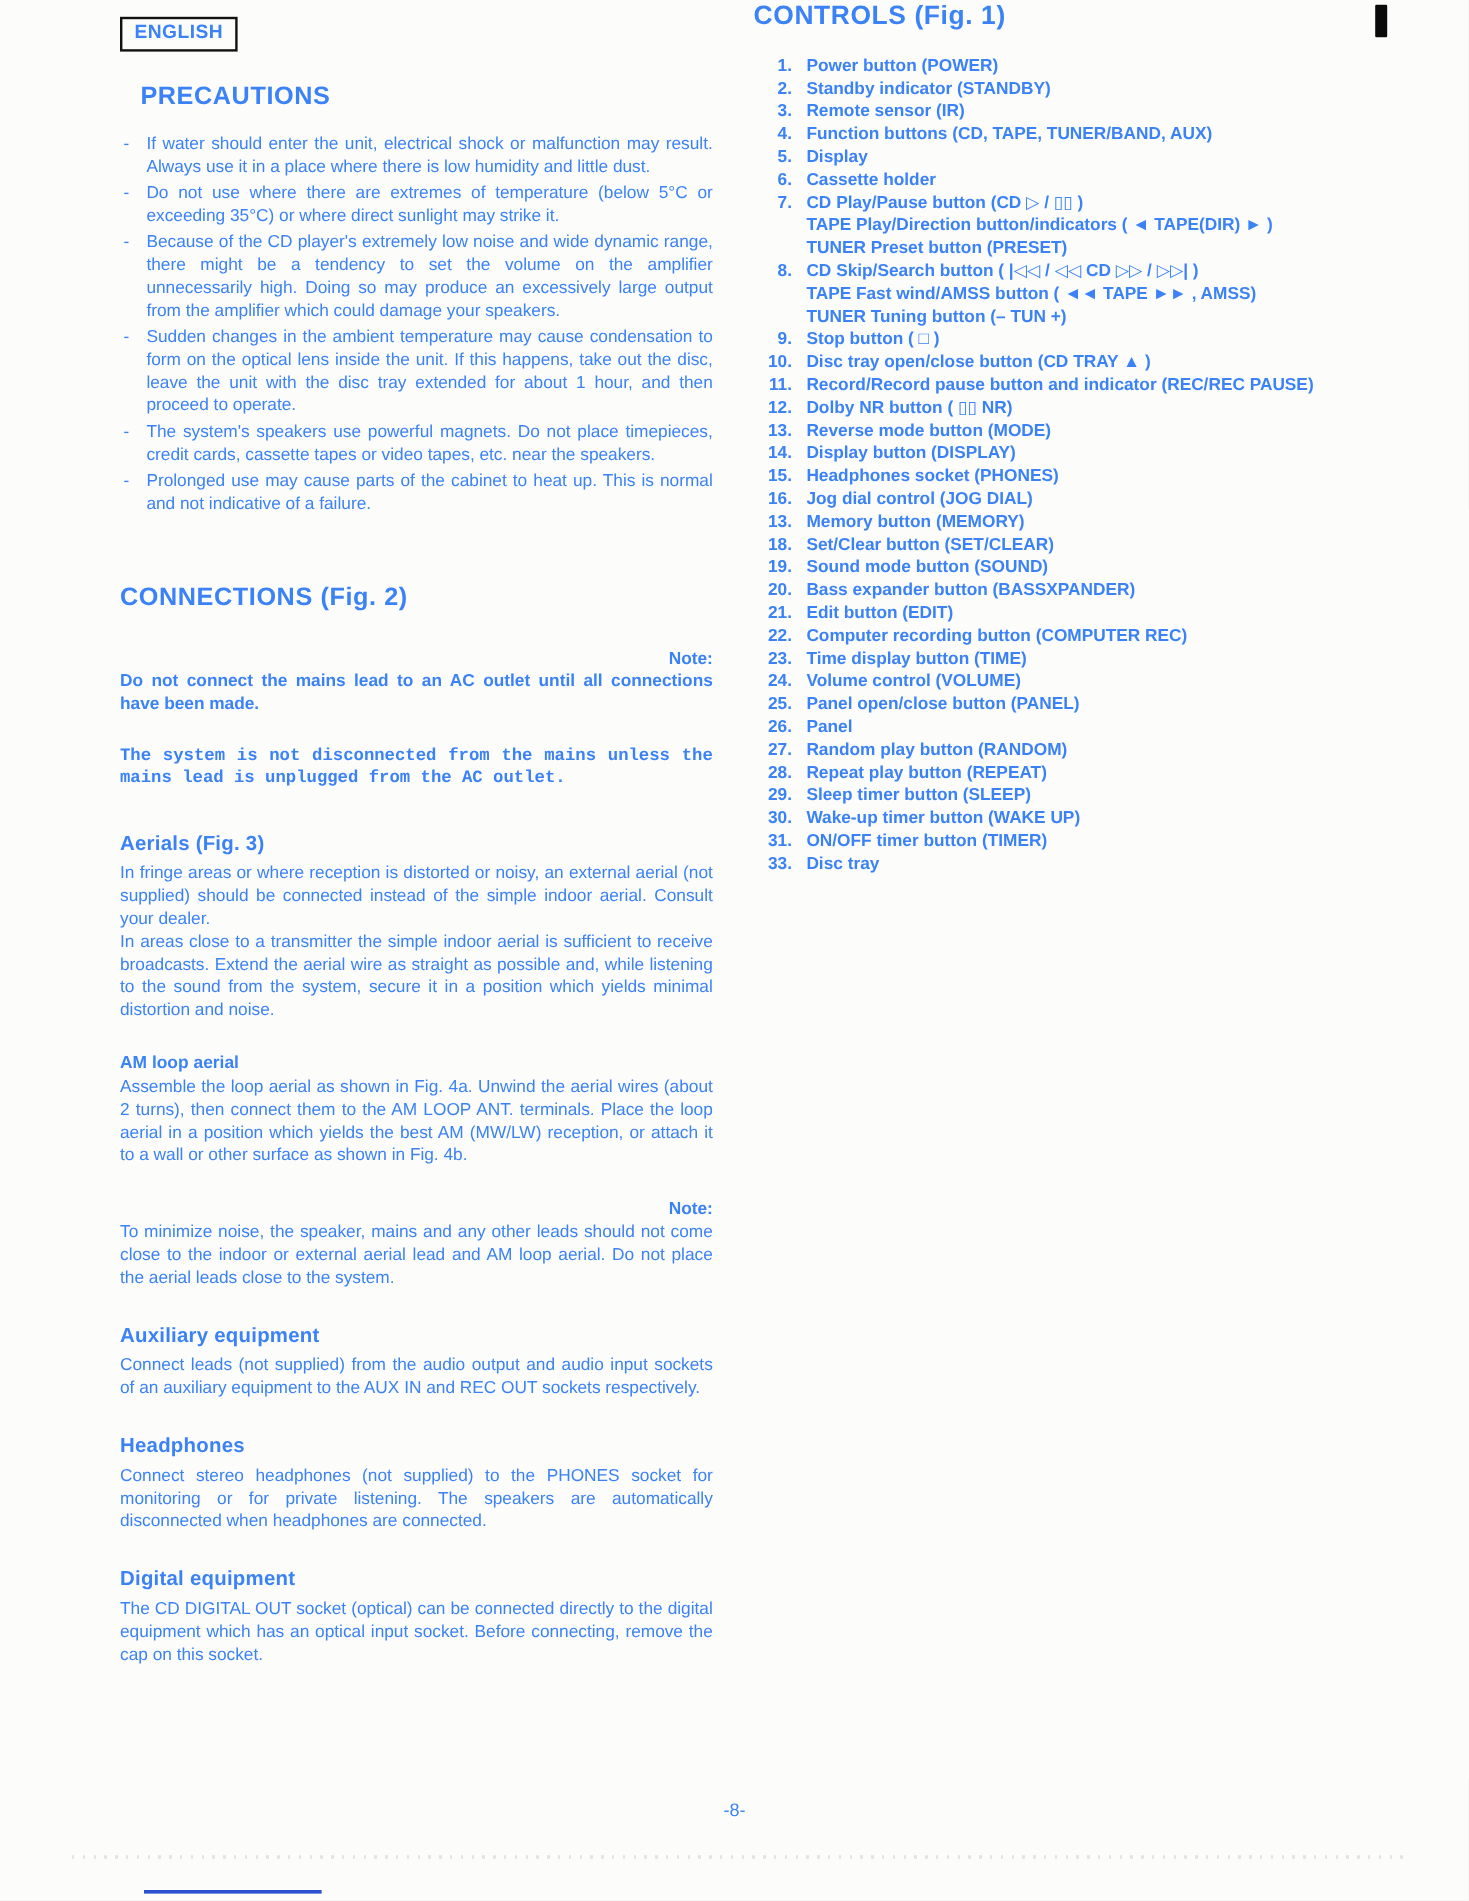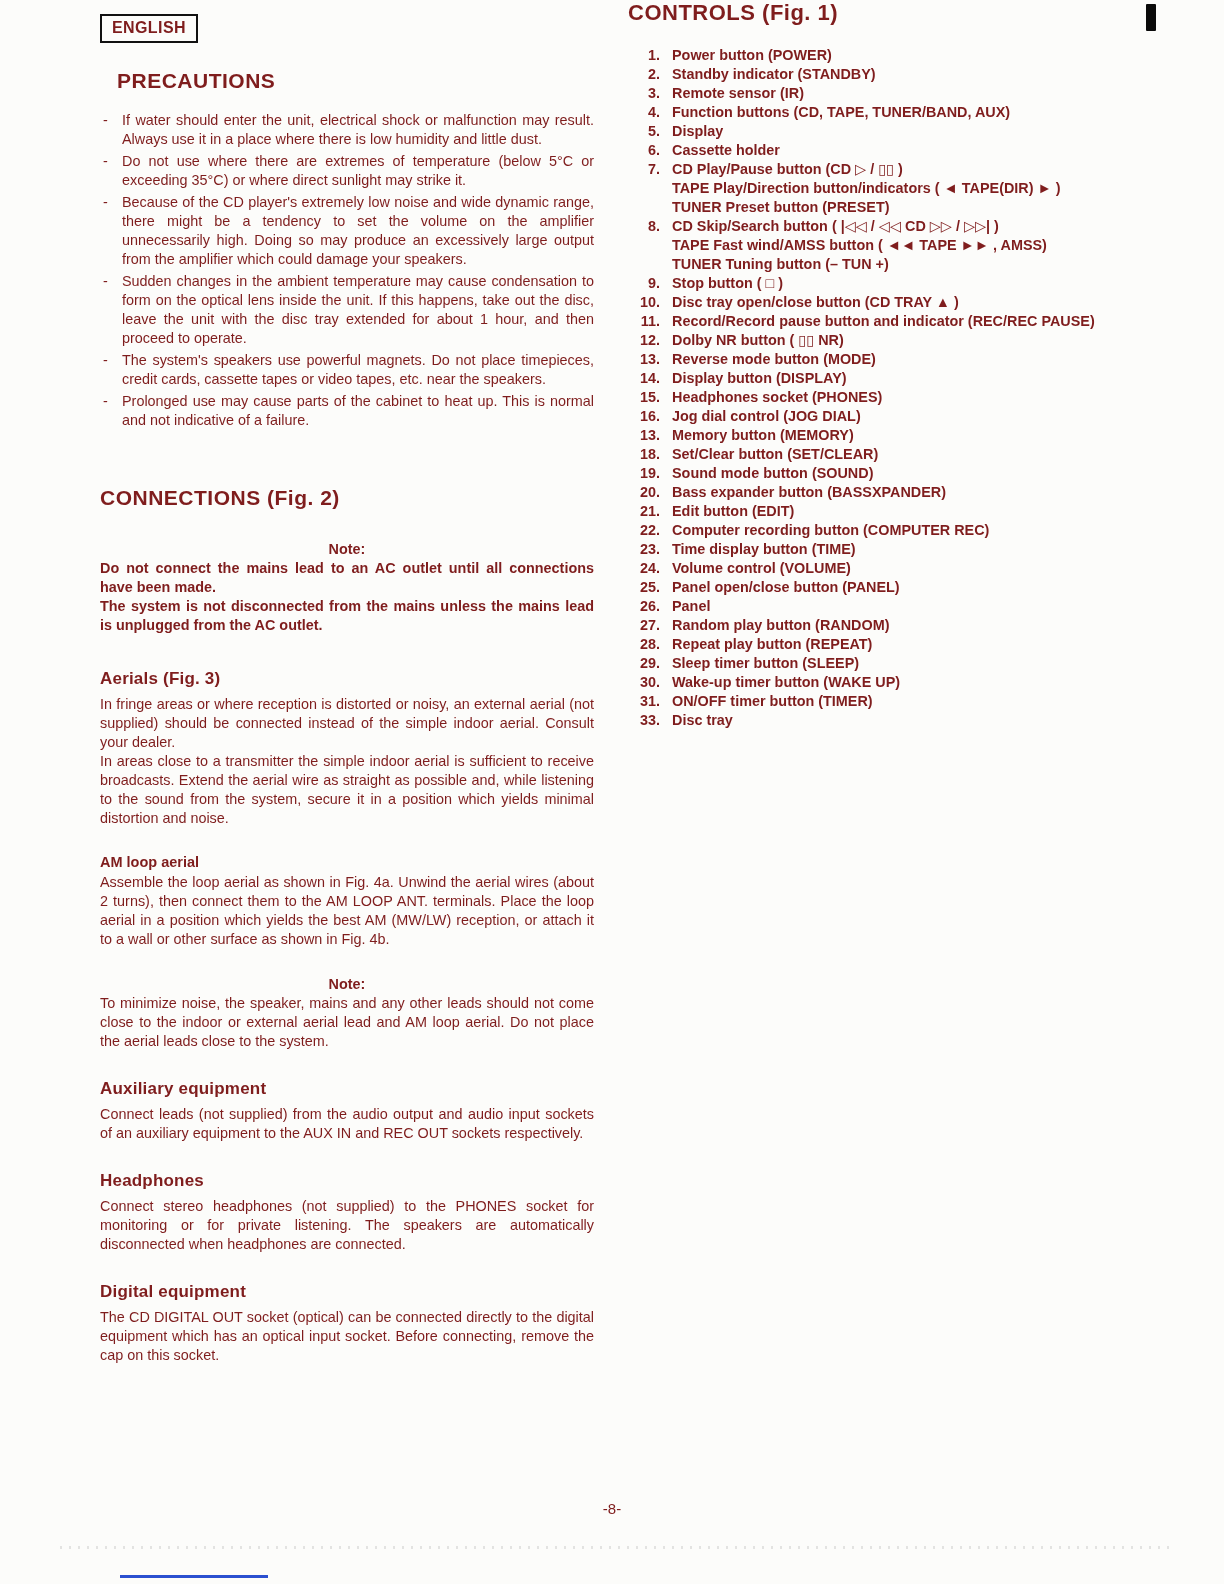--- a/index.html
+++ b/index.html
@@ -3,21 +3,21 @@
 <meta charset="utf-8">
 <style>
   * { box-sizing: border-box; }
   html, body { margin: 0; padding: 0; background: #e9e9e6; }
   .page {
     position: relative;
     width: 1224px;
     height: 1584px;
     background: #fcfcfa;
     font-family: "Liberation Sans", "DejaVu Sans", sans-serif;
-    color: #7f1d1d;
+    color: #3b82f6;
     overflow: hidden;
   }
   .col-left  { position: absolute; left: 100px; top: 14px;  width: 494px; }
   .col-right { position: absolute; left: 628px; top: 0;  width: 500px; }
 
   .lang-box {
     display: inline-block;
     border: 2px solid #111;
     padding: 3px 10px 4px;
     font-size: 16px;
@@ -32,23 +32,23 @@
 
   h2 { font-size: 17px; font-weight: bold; margin: 28px 0 6px; letter-spacing: 0.2px; }
   h3 { font-size: 14.5px; font-weight: bold; margin: 26px 0 3px; }
 
   p {
     margin: 0;
     font-size: 14.4px;
     line-height: 19px;
     text-align: justify;
   }
-  .note-label { margin-top: 30px; font-weight: bold; text-align: center; }
+  .note-label { margin-top: 30px; font-weight: bold; text-align: right; }
   .bold { font-weight: bold; }
-  .mains-para { font-weight: bold; }
+  .mains-para { margin-top: 24px; font-weight: bold; font-family: Liberation Mono, monospace; }
 
   .plist { }
   .pitem { display: flex; margin-bottom: 3px; font-size: 14.4px; line-height: 19px; }
   .pitem .marker { flex: none; width: 22px; padding-left: 3px; }
   .pitem .ptext  { flex: 1; text-align: justify; }
 
   .clist { }
   .citem { display: flex; font-size: 14.4px; line-height: 19px; }
   .citem .cnum  { flex: none; width: 32px; text-align: right; margin-right: 12px; font-weight: bold; }
   .citem .ctext { flex: 1; white-space: pre-line; font-weight: bold; }

